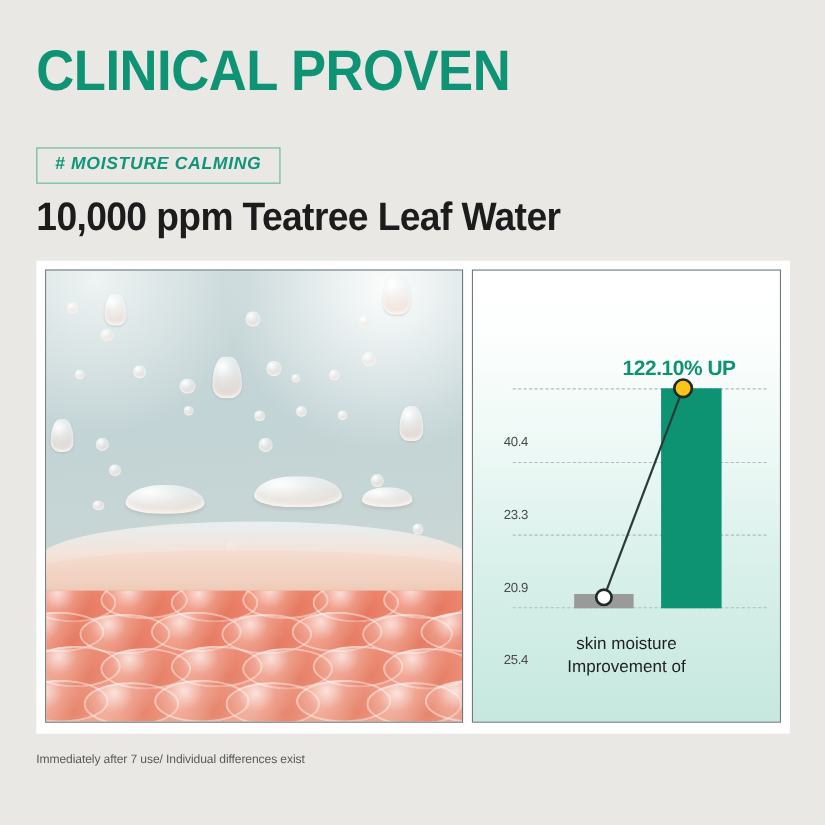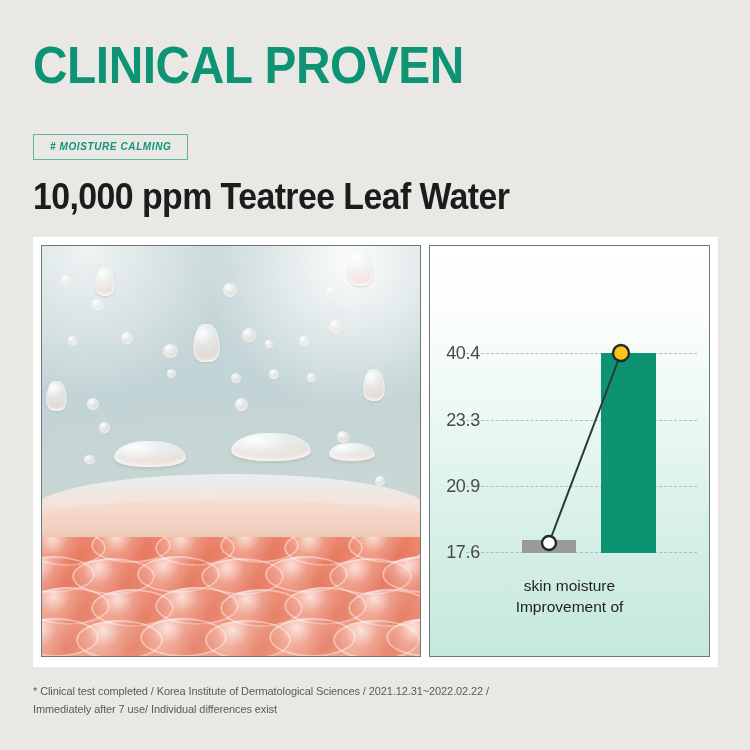--- a/index.html
+++ b/index.html
@@ -29,21 +29,21 @@
     transform-origin: left top;
     white-space: nowrap;
   }
 
   #badge {
     position: absolute;
     left: 33px;
     top: 134px;
     border: 1px solid #5fb79b;
     padding: 6px 16px 7px 16px;
-    font-size: 10px;
+    font-size: 16px;
     font-style: italic;
     font-weight: 700;
     letter-spacing: 0.6px;
     color: #10957a;
     background: transparent;
     white-space: nowrap;
   }
 
   #subheadline {
     position: absolute;
@@ -158,25 +158,26 @@
     position: absolute;
     left: 36px;
     right: 12px;
     height: 0;
     border-top: 1px dashed #9fb9b4;
     opacity: 0.85;
   }
   .ytick {
     position: absolute;
     right: 229px;
-    font-size: 18px;
+    font-size: 12px;
     color: #4a4a4a;
     letter-spacing: -0.3px;
     white-space: nowrap;
     transform: translateY(-50%);
+    margin-top: 48px;
   }
   #bar-before {
     position: absolute;
     width: 54px;
     background: #9a9a9a;
   }
   #bar-after {
     position: absolute;
     width: 55px;
     background: #0d9272;
@@ -306,35 +307,35 @@
   <div id="chart-panel">
 
     <div class="gridline" style="top:107px;"></div>
     <div class="gridline" style="top:174px;"></div>
     <div class="gridline" style="top:240px;"></div>
     <div class="gridline" style="top:306px;"></div>
 
     <div class="ytick" style="top:107px;">40.4</div>
     <div class="ytick" style="top:174px;">23.3</div>
     <div class="ytick" style="top:240px;">20.9</div>
-    <div class="ytick" style="top:306px;">17.6</div>
+    <div class="ytick" style="top:306px;">25.4</div>
 
     <div id="bar-before" style="left:92px;top:294px;height:13px;"></div>
     <div id="bar-after" style="left:171px;top:107px;height:200px;"></div>
 
     <svg id="trend-svg" viewBox="0 0 281 412" preserveAspectRatio="none">
       <line x1="119" y1="297" x2="191" y2="107" stroke="#2b3a38" stroke-width="2"></line>
       <circle cx="119" cy="297" r="7" fill="#ffffff" stroke="#1f2b2a" stroke-width="2.4"></circle>
       <circle cx="191" cy="107" r="8" fill="#fcc419" stroke="#1f2b2a" stroke-width="2.4"></circle>
     </svg>
 
+    <div id="uplift">122.10% UP</div>
 
     <div id="chart-caption">
       <div>skin moisture</div>
       <div>Improvement of</div>
     </div>
   </div>
 </div>
 
 <div id="footnote">
-  <div>* Clinical test completed / Korea Institute of Dermatological Sciences / 2021.12.31~2022.02.22 /</div>
   <div>Immediately after 7 use/ Individual differences exist</div>
 </div>
 
 </body></html>

